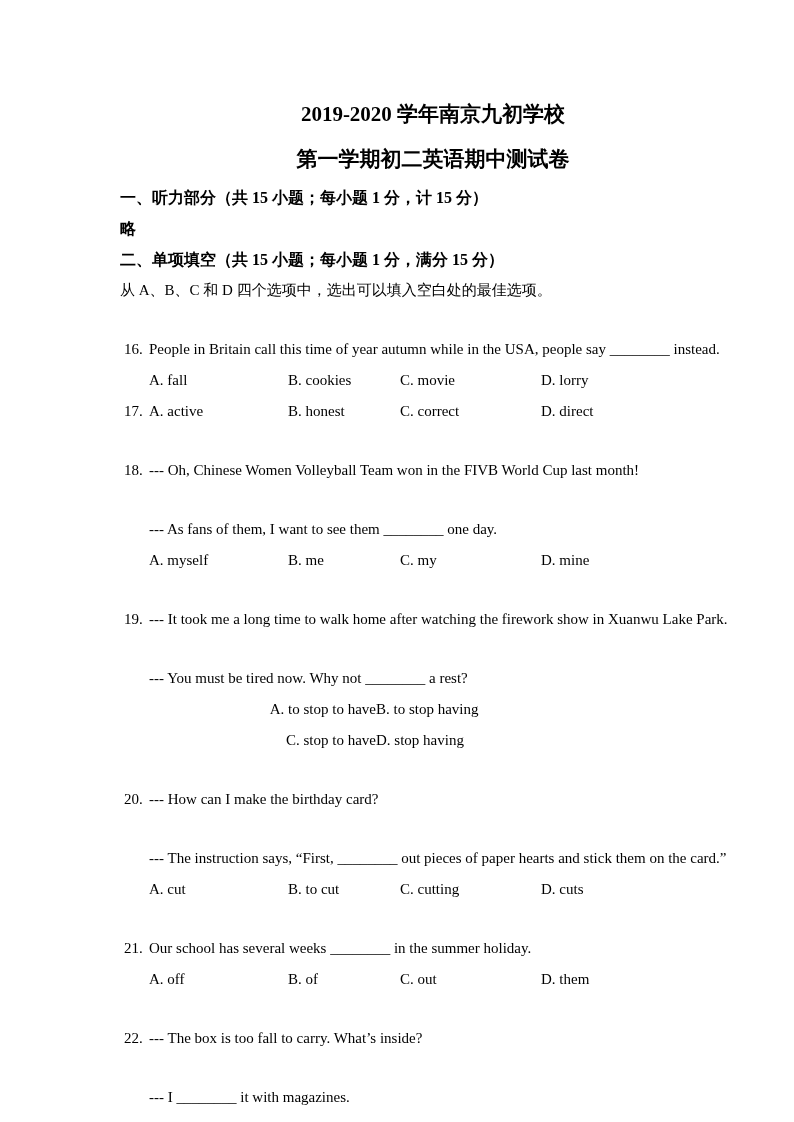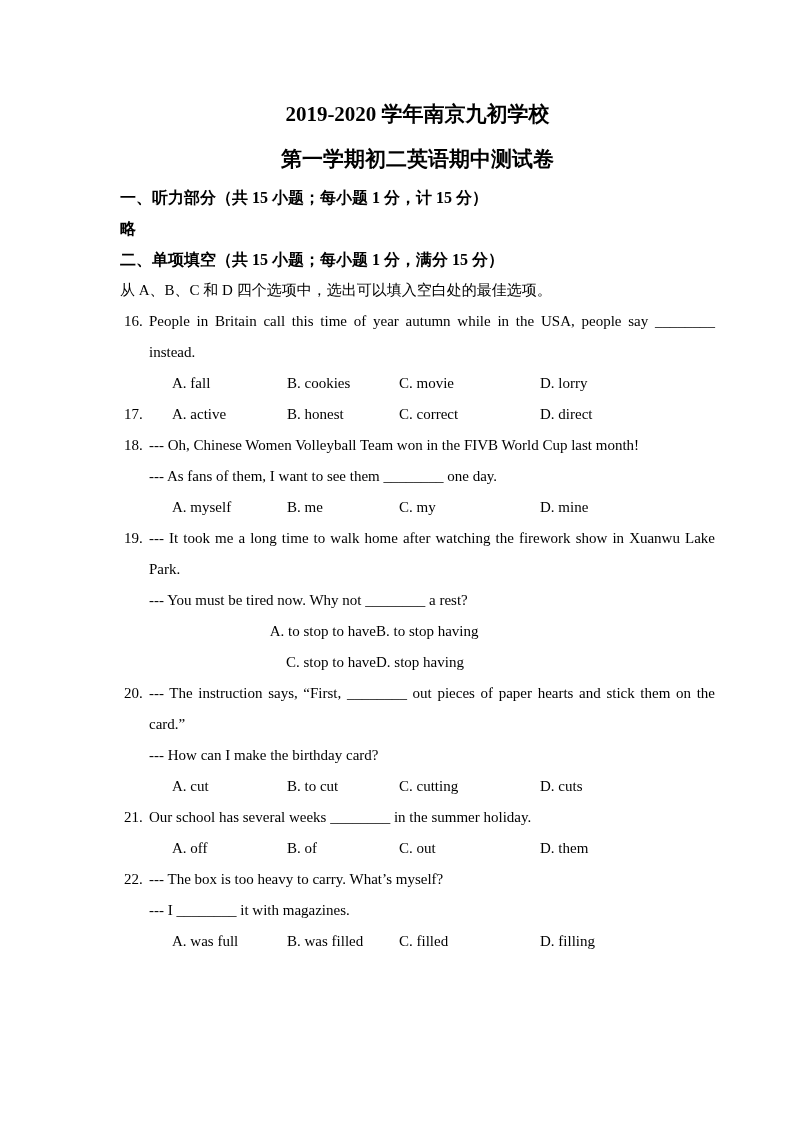--- a/index.html
+++ b/index.html
@@ -7,21 +7,21 @@
   .page {
     position: relative;
     width: 794px;
     height: 1122px;
     margin: 0 auto;
     background: #ffffff;
     color: #000000;
     font-family: "Liberation Serif", "DejaVu Serif", serif;
     font-size: 15px;
     line-height: 31px;
-    padding: 92px 79px 0 120px;
+    padding: 92px 48px 0 120px;
     overflow: hidden;
   }
   .title {
     text-align: center;
     font-weight: bold;
     font-size: 21px;
     line-height: 45px;
     white-space: nowrap;
   }
   .section-heading {
@@ -44,25 +44,26 @@
   }
   .q-num {
     position: absolute;
     left: 4px;
     top: 0;
     line-height: 31px;
   }
   .q-para {
     text-align: justify;
     line-height: 31px;
+    margin-top: 28px;
   }
   .options { line-height: 31px; white-space: nowrap; }
   .opt { display: inline-block; }
-  .col-a { width: 115px; margin-left: 23px; }
-  .col-b { width: 112px; }
+  .col-a { width: 115px; }
+  .col-b { width: 112px; margin-left: 24px; }
   .col-c { width: 141px; }
   .col-wide { width: 227px; text-align: right; }
   b.bold-word { font-weight: bold; }
 </style>
 </head>
 <body>
 
 <div class="page">
 
   <div class="title">2019-2020 学年南京九初学校</div>
@@ -105,37 +106,37 @@
     <div class="options">
       <span class="opt col-wide">A. to stop to have</span><span class="opt">B. to stop having</span>
     </div>
     <div class="options">
       <span class="opt col-wide">C. stop to have</span><span class="opt">D. stop having</span>
     </div>
   </div>
 
   <div class="question">
     <span class="q-num">20.</span>
+    <p class="q-para">--- How can I make the birthday card?</p>
     <p class="q-para">--- The instruction says, “First, ________ out pieces of paper hearts and stick them on the card.”</p>
-    <p class="q-para">--- How can I make the birthday card?</p>
     <div class="options">
       <span class="opt col-a">A. cut</span><span class="opt col-b">B. to cut</span><span class="opt col-c">C. cutting</span><span class="opt">D. cuts</span>
     </div>
   </div>
 
   <div class="question">
     <span class="q-num">21.</span>
     <p class="q-para">Our school has several weeks ________ in the summer holiday.</p>
     <div class="options">
       <span class="opt col-a">A. off</span><span class="opt col-b">B. of</span><span class="opt col-c">C. out</span><span class="opt">D. them</span>
     </div>
   </div>
 
   <div class="question">
     <span class="q-num">22.</span>
-    <p class="q-para">--- The box is too heavy to carry. What’s myself?</p>
+    <p class="q-para">--- The box is too fall to carry. What’s inside?</p>
     <p class="q-para">--- I ________ it with magazines.</p>
     <div class="options">
       <span class="opt col-a">A. was full</span><span class="opt col-b">B. was filled</span><span class="opt col-c">C. filled</span><span class="opt">D. filling</span>
     </div>
   </div>
 
 </div>
 
 </body></html>

